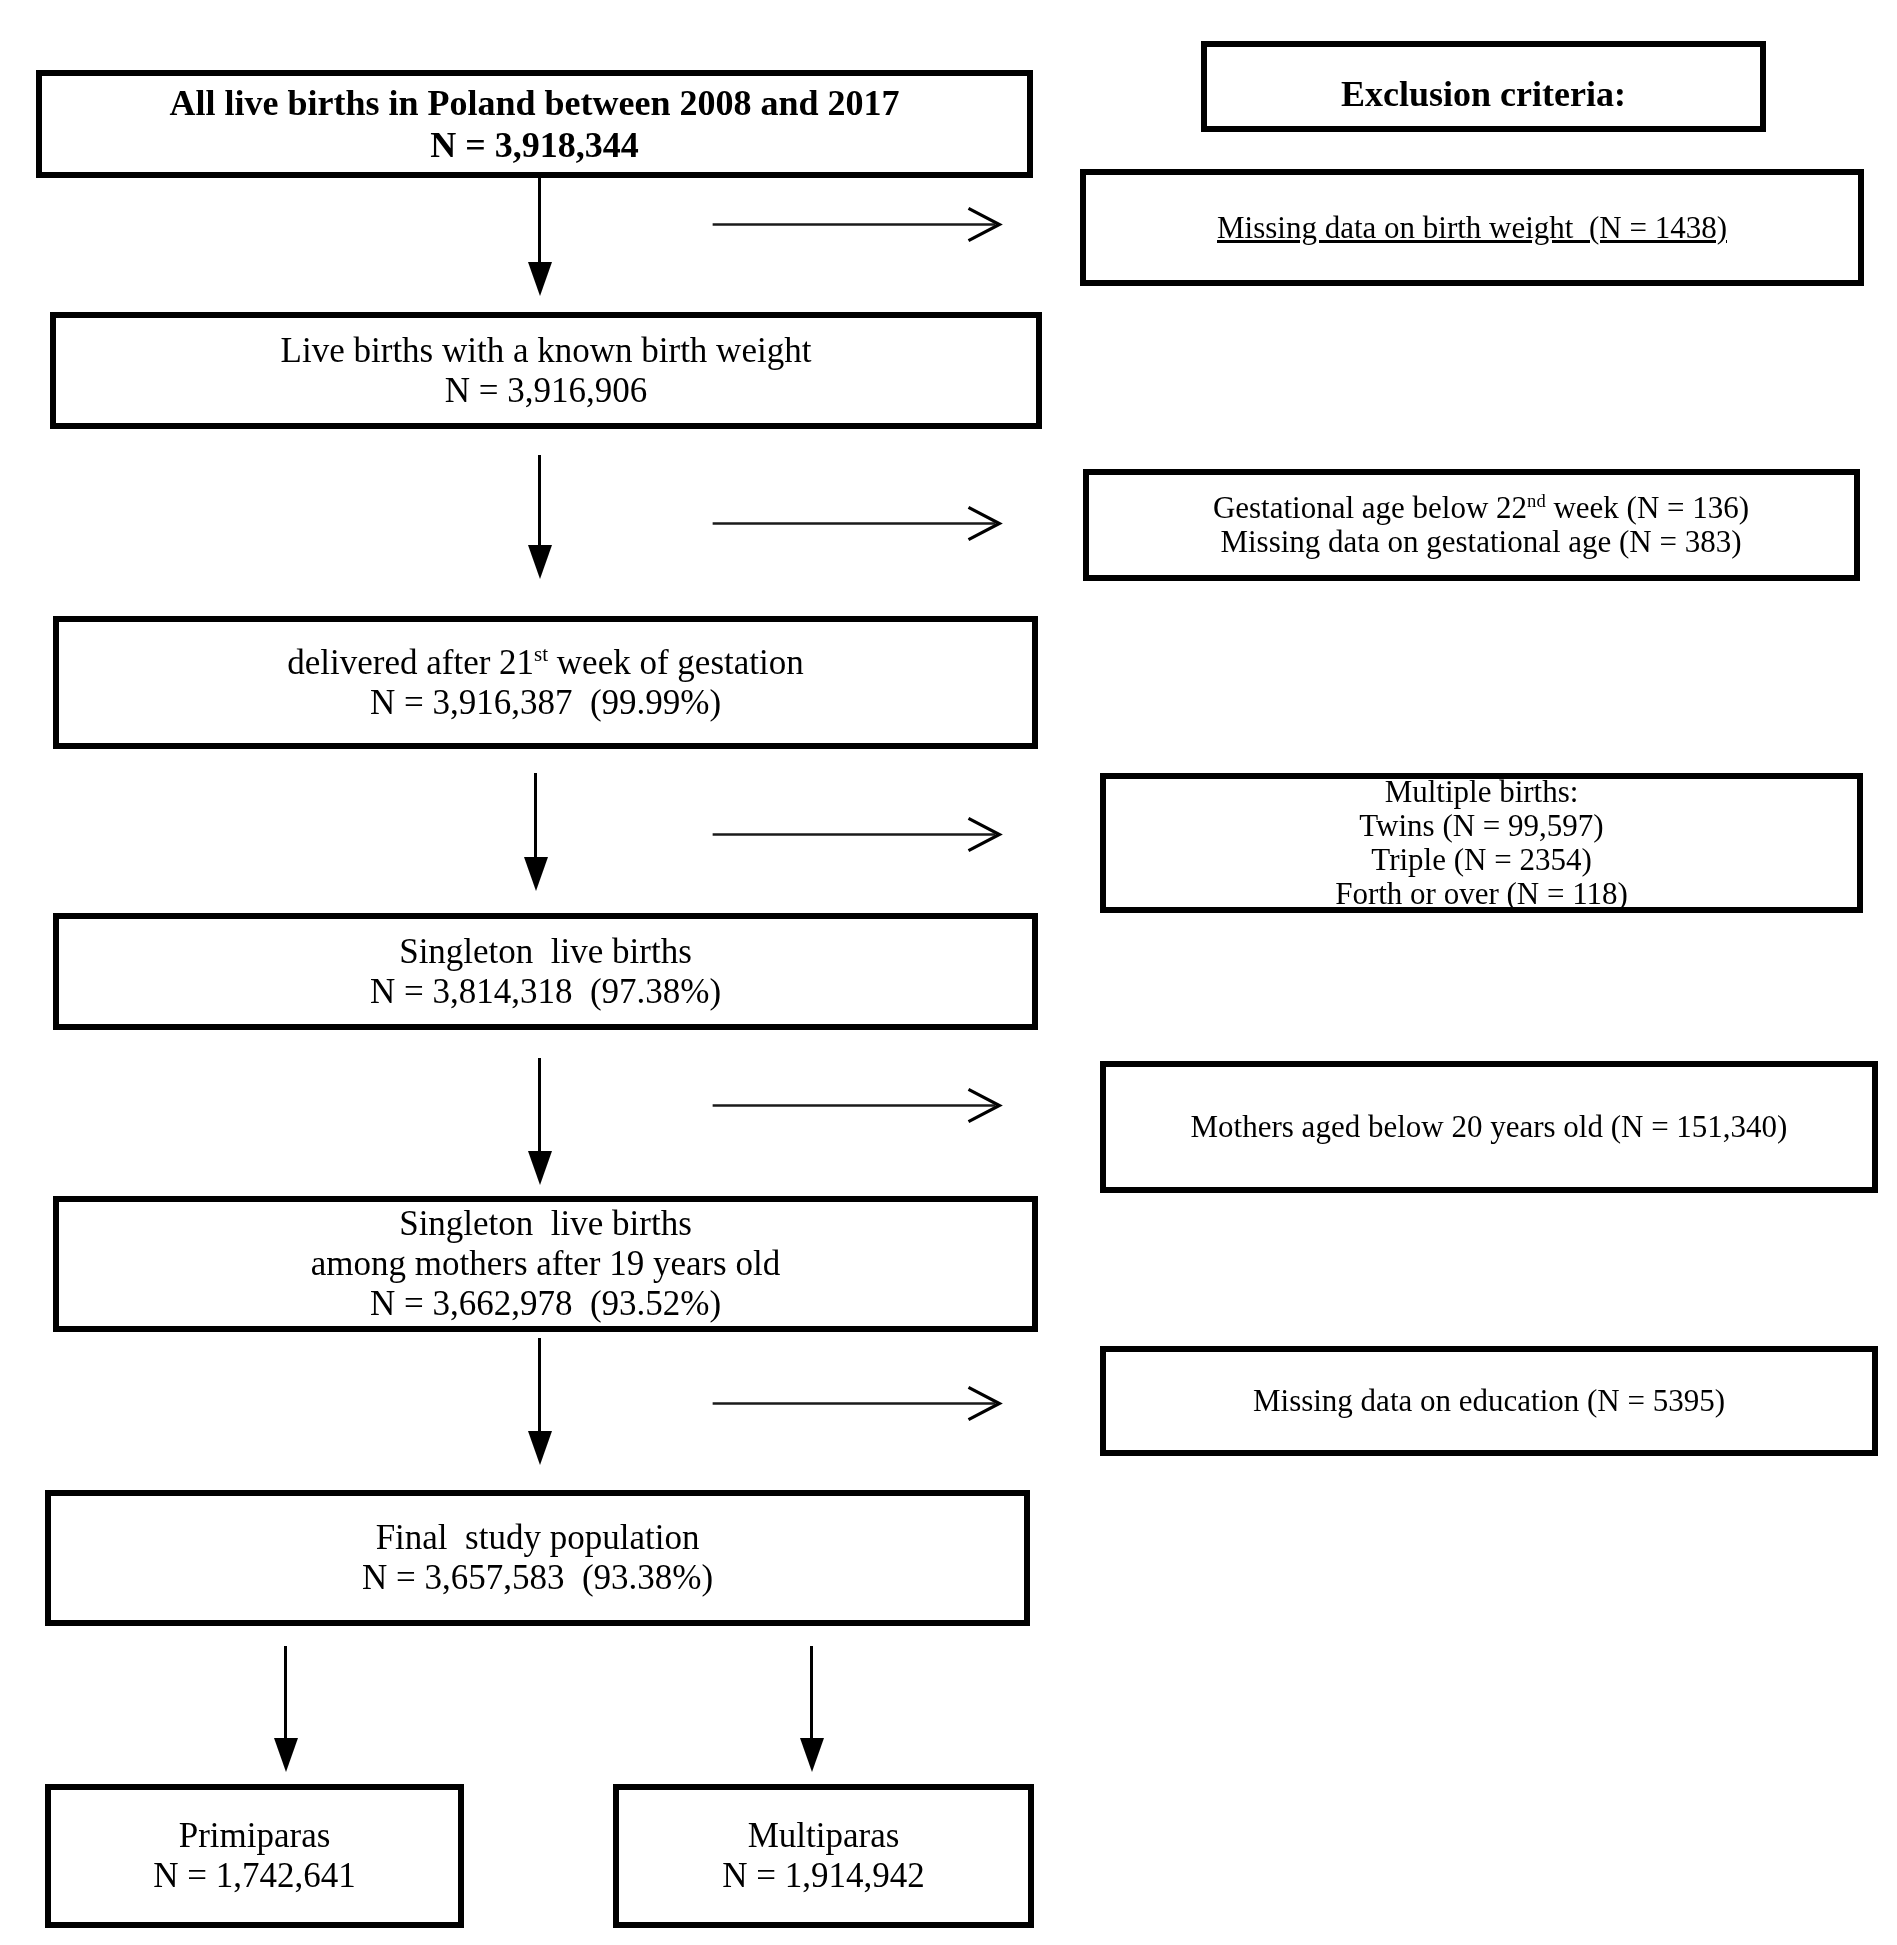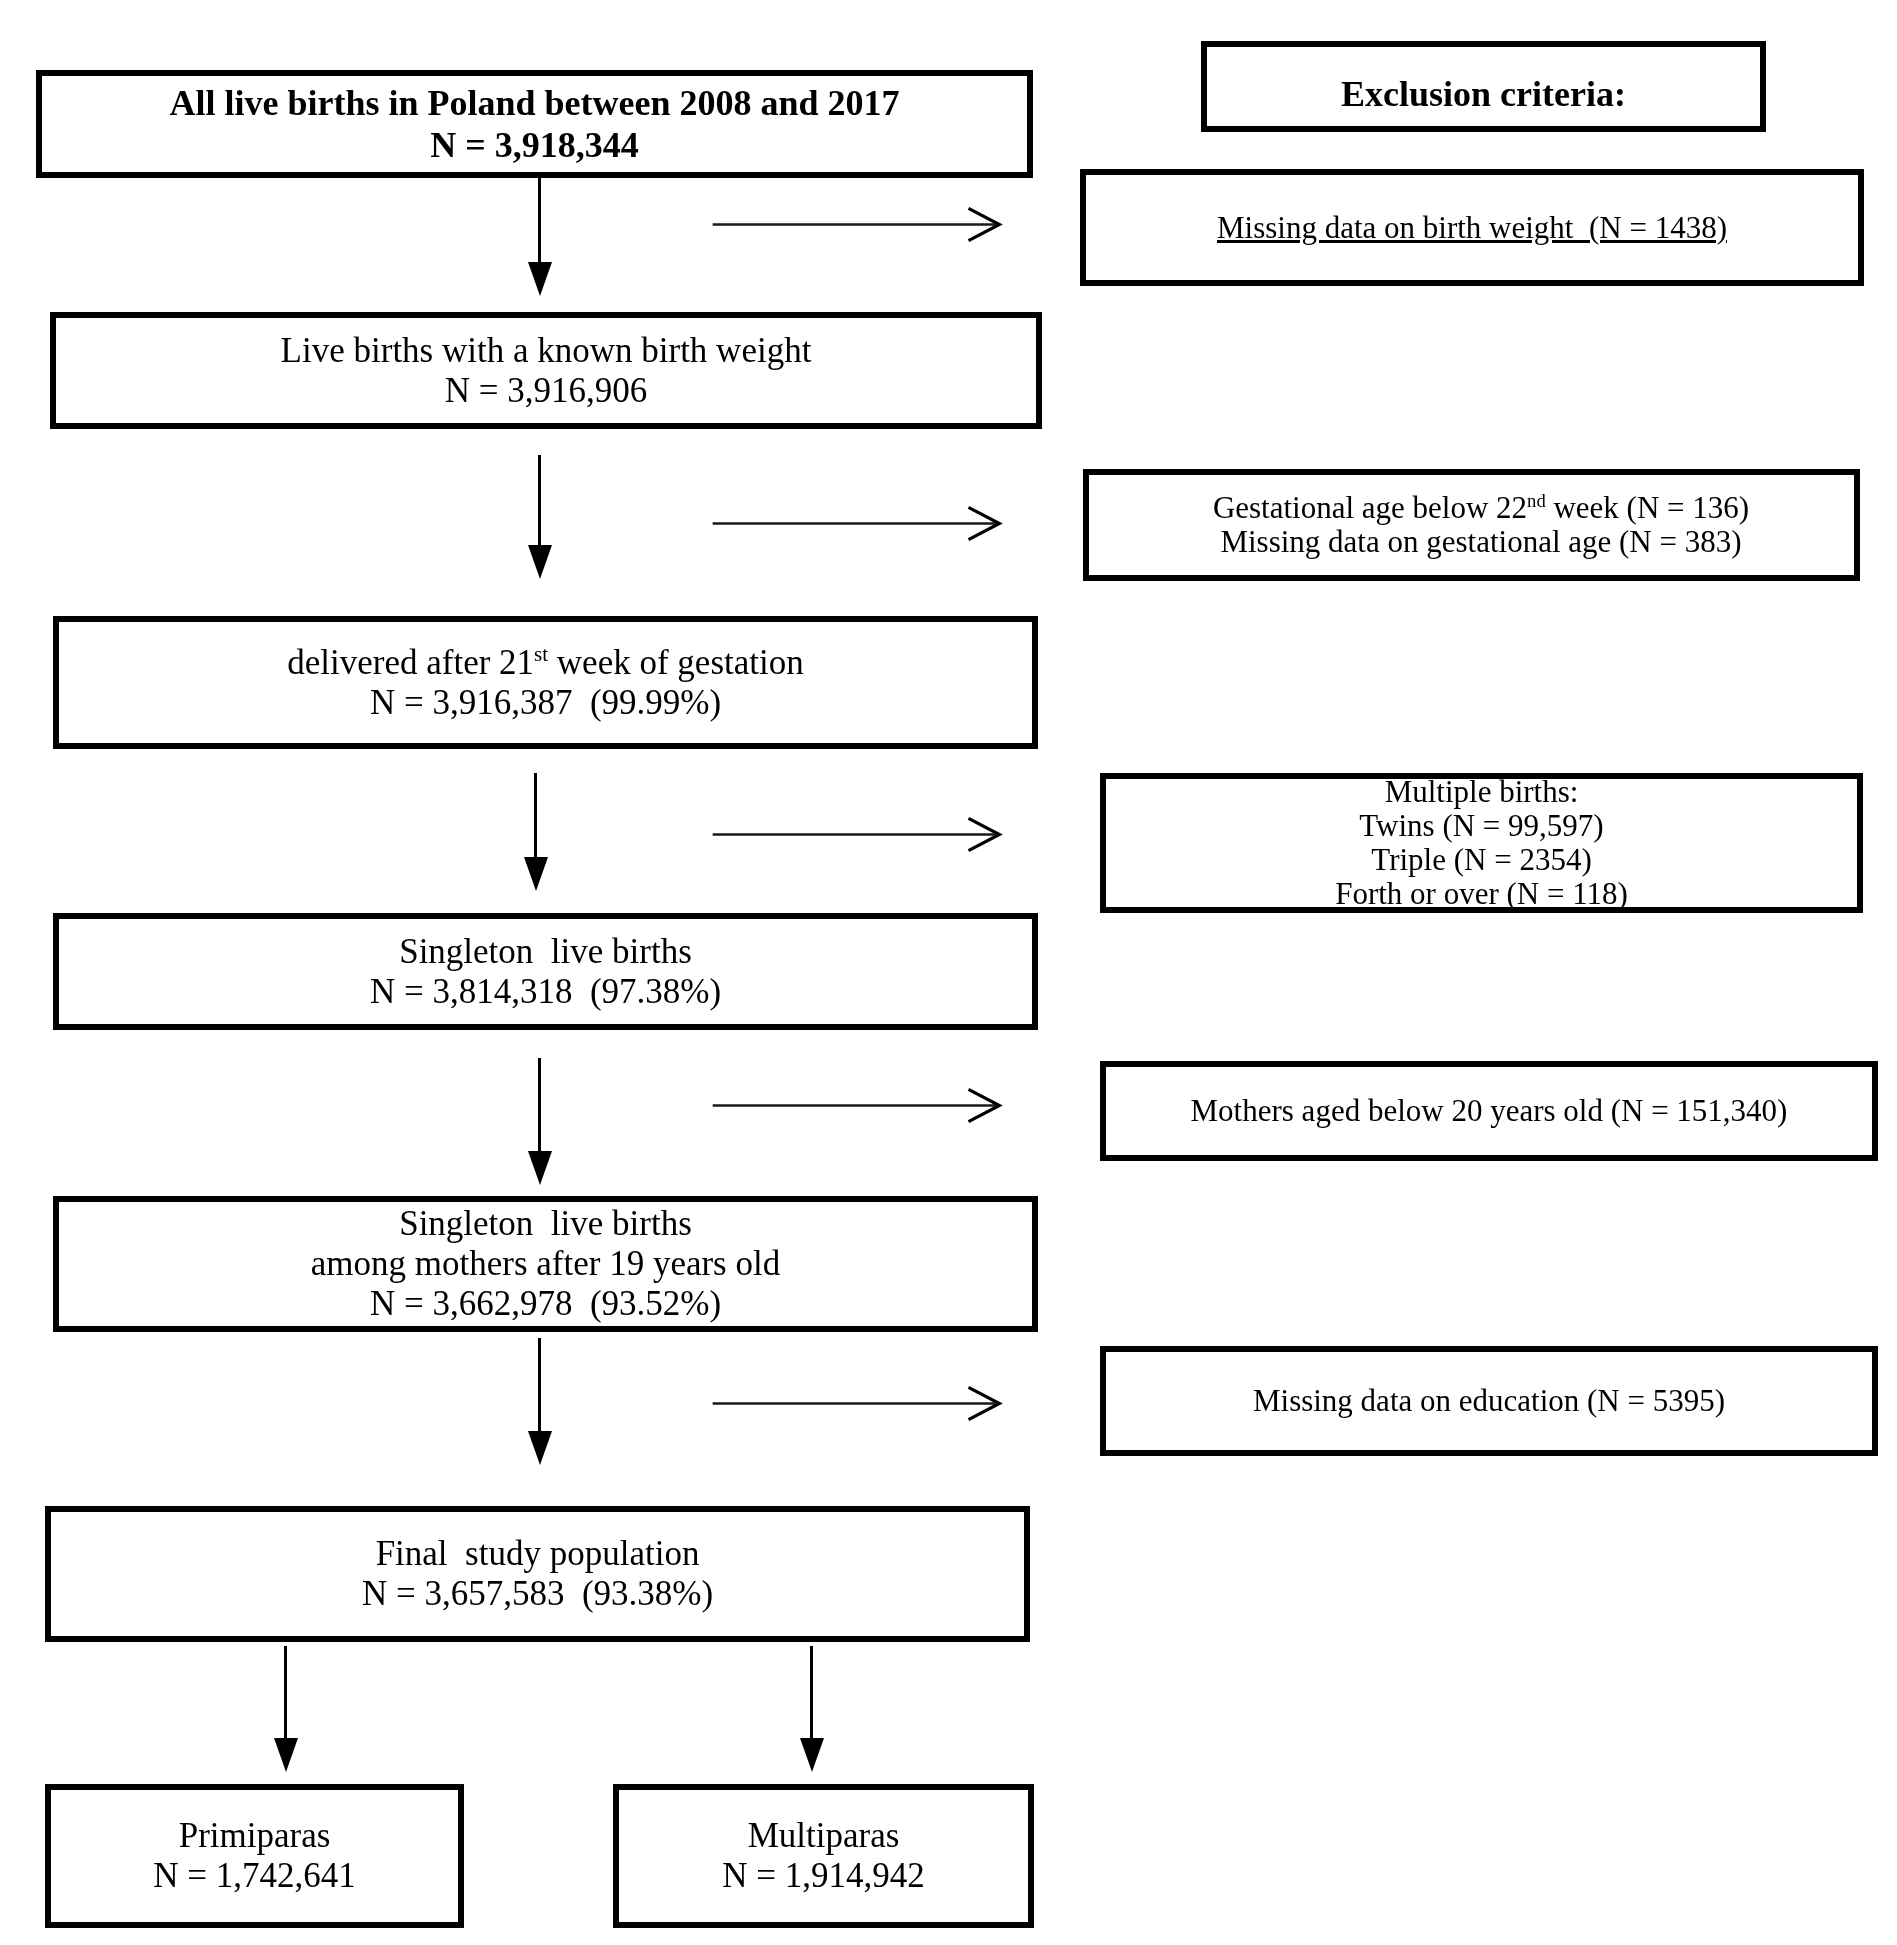--- a/index.html
+++ b/index.html
@@ -76,21 +76,21 @@
     <div class="line">Singleton  live births</div>
     <div class="line">N = 3,814,318  (97.38%)</div>
   </div>
 
   <div class="box main-text" style="left:53px; top:1196px; width:985px; height:136px;">
     <div class="line">Singleton  live births</div>
     <div class="line">among mothers after 19 years old</div>
     <div class="line">N = 3,662,978  (93.52%)</div>
   </div>
 
-  <div class="box main-text" style="left:45px; top:1490px; width:985px; height:136px;margin-top:16px;">
+  <div class="box main-text" style="left:45px; top:1490px; width:985px; height:136px;">
     <div class="line">Final  study population</div>
     <div class="line">N = 3,657,583  (93.38%)</div>
   </div>
 
   <div class="box main-text" style="left:45px; top:1784px; width:419px; height:144px;font-family:Liberation Serif, serif;">
     <div class="line">Primiparas</div>
     <div class="line">N = 1,742,641</div>
   </div>
 
   <div class="box main-text" style="left:613px; top:1784px; width:421px; height:144px;">
@@ -111,21 +111,21 @@
     <div class="line">Missing data on gestational age (N = 383)</div>
   </div>
 
   <div class="box excl-text" style="left:1100px; top:773px; width:763px; height:140px;">
     <div class="line">Multiple births:</div>
     <div class="line">Twins (N = 99,597)</div>
     <div class="line">Triple (N = 2354)</div>
     <div class="line">Forth or over (N = 118)</div>
   </div>
 
-  <div class="box excl-text" style="left:1100px; top:1061px; width:778px; height:100px;">
+  <div class="box excl-text" style="left:1100px; top:1061px; width:778px; height:132px;">
     <div class="line">Mothers aged below 20 years old (N = 151,340)</div>
   </div>
 
   <div class="box excl-text" style="left:1100px; top:1346px; width:778px; height:110px;">
     <div class="line">Missing data on education (N = 5395)</div>
   </div>
 
   <div class="varrow" style="left:538px; top:173px;  height:91px;"></div>
   <div class="varrow" style="left:538px; top:455px;  height:92px;"></div>
   <div class="varrow" style="left:534px; top:773px; height:86px;"></div>

